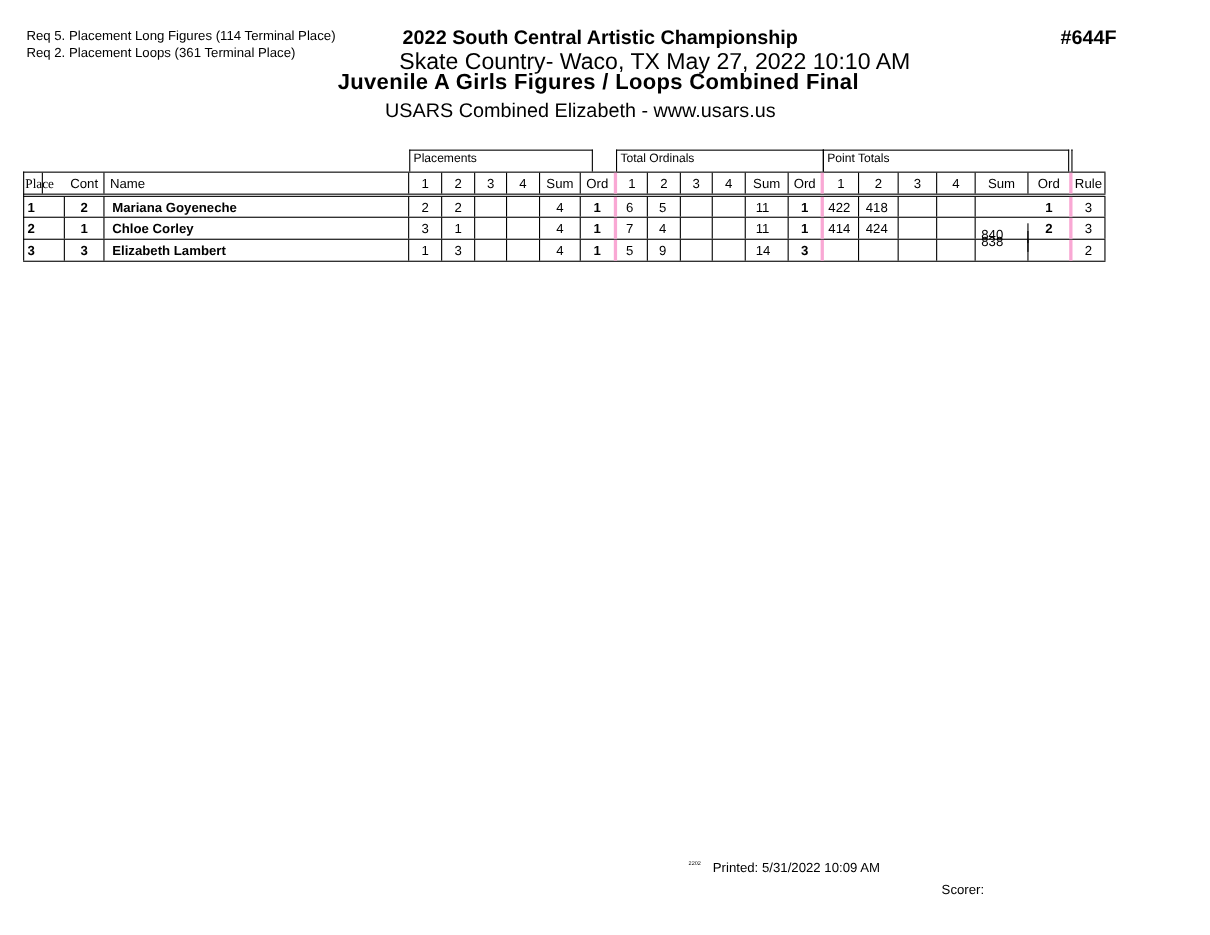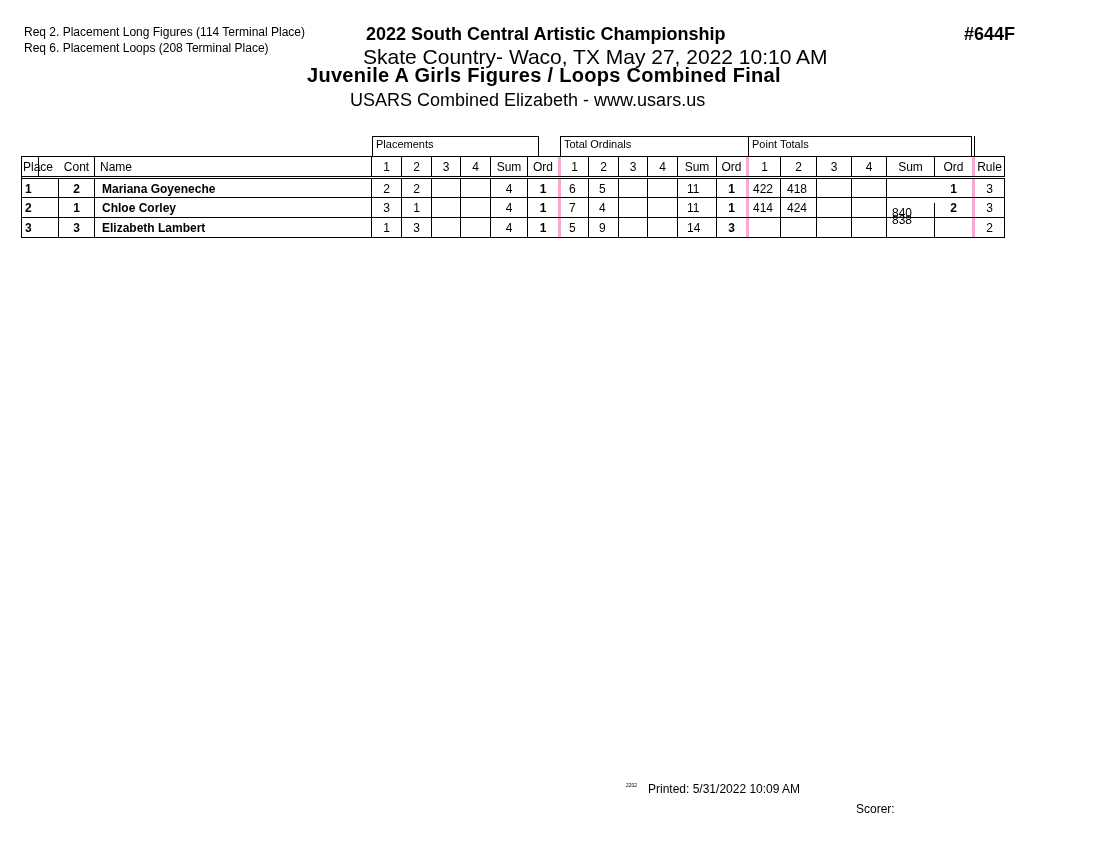--- a/index.html
+++ b/index.html
@@ -26,22 +26,22 @@
 
   .hline { position:absolute; height:0; border-top:1px solid #000; }
   .vline { position:absolute; width:0; border-left:1px solid #000; }
 
   .footer { font-size:12px; }
   .tiny { font-size:5px; }
 </style>
 </head>
 <body>
 
-<div class="abs req" style="top:25px;">Req  2.  Placement Long Figures (114 Terminal Place)</div>
-<div class="abs req" style="top:41px;">Req  6.  Placement Loops (208 Terminal Place)</div>
+<div class="abs req" style="top:25px;">Req  5.  Placement Long Figures (114 Terminal Place)</div>
+<div class="abs req" style="top:41px;">Req  2.  Placement Loops (361 Terminal Place)</div>
 
 <div class="abs title" style="left:366px; top:24px;">2022 South Central Artistic Championship</div>
 <div class="abs sub" style="left:363px; top:45px;">Skate Country- Waco, TX  May 27, 2022  10:10 AM</div>
 <div class="abs event" style="left:307px; top:64px;">Juvenile A Girls Figures / Loops Combined Final</div>
 <div class="abs combined" style="left:350px; top:90px;">USARS Combined Elizabeth - www.usars.us</div>
 <div class="abs code" style="left:964px; top:24px;">#644F</div>
 
 <div>
 
   <div class="grp" style="left:372px; width:167px;">Placements</div>
@@ -50,21 +50,21 @@
 
   <div class="hline" style="left:21px; width:984px; top:156px;"></div>
   <div class="hline" style="left:21px; width:984px; top:176px;"></div>
   <div class="hline" style="left:21px; width:984px; top:178px;"></div>
   <div class="hline" style="left:21px; width:984px; top:197px;"></div>
   <div class="hline" style="left:21px; width:984px; top:217px;"></div>
   <div class="hline" style="left:21px; width:984px; top:237px;"></div>
   <div class="vline" style="left:21px; top:156px; height:81px;"></div>
 
   <div>
-    <div class="cell hdr l" style="left:21px; width:18px; top:157px; height:19px; padding-left:2px;">Place</div>
+    <div class="cell hdr l" style="left:21px; width:18px; top:157px; height:19px; padding-left:2px;font-family:Liberation Serif, serif;">Place</div>
     <div class="cell hdr c" style="left:59px; width:36px; top:157px; height:19px;">Cont</div>
     <div class="cell hdr l" style="left:95px; width:277px; top:157px; height:19px;">Name</div>
     <div class="cell hdr c" style="left:372px; width:30px; top:157px; height:19px;">1</div>
     <div class="cell hdr c" style="left:402px; width:30px; top:157px; height:19px;">2</div>
     <div class="cell hdr c" style="left:432px; width:29px; top:157px; height:19px;">3</div>
     <div class="cell hdr c" style="left:461px; width:30px; top:157px; height:19px;">4</div>
     <div class="cell hdr c" style="left:491px; width:37px; top:157px; height:19px;">Sum</div>
     <div class="cell hdr c thick" style="left:528px; width:33px; top:157px; height:19px;">Ord</div>
     <div class="cell hdr c" style="left:561px; width:28px; top:157px; height:19px;">1</div>
     <div class="cell hdr c" style="left:589px; width:30px; top:157px; height:19px;">2</div>

